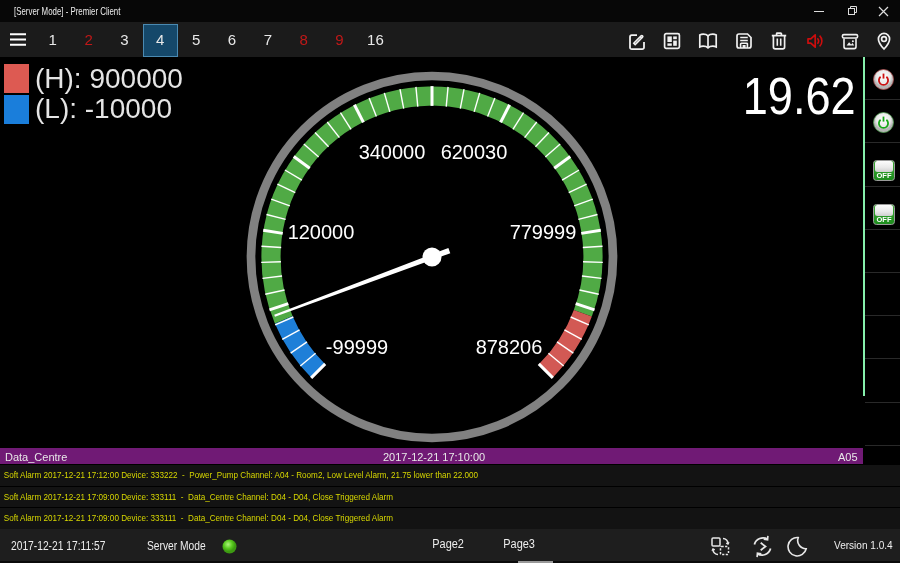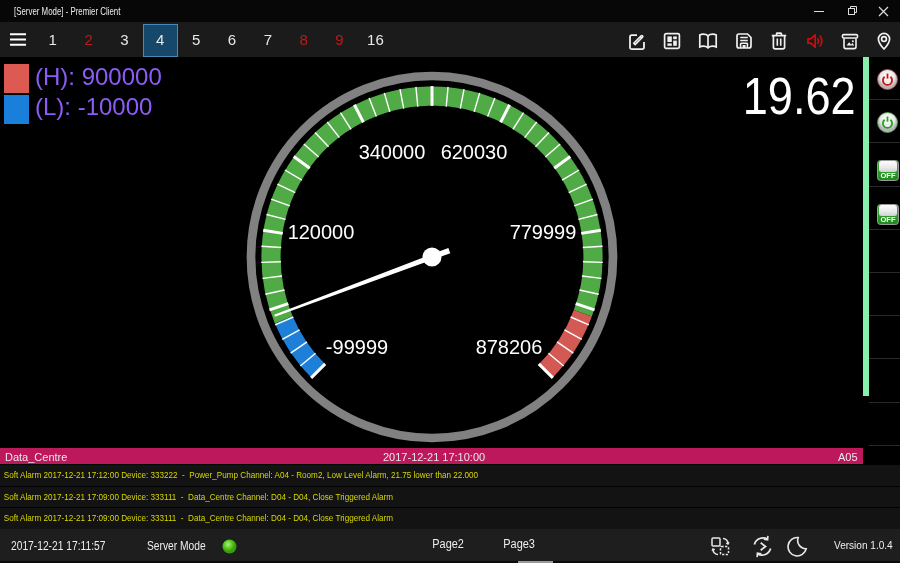--- a/index.html
+++ b/index.html
@@ -4,26 +4,26 @@
 <style>
 * { margin:0; padding:0; box-sizing:border-box; }
 html,body { width:900px; height:563px; overflow:hidden; background:#000; font-family:"Liberation Sans", sans-serif; }
 #app { position:relative; width:900px; height:563px; background:#000; color:#fff; }
 .titlebar { position:absolute; left:0; top:0; width:900px; height:22px; background:#070707;padding-left:10px; }
 .titlebar .t { position:absolute; left:14px; top:4.5px; font-size:10.5px; color:#eee; transform:scaleX(.75); transform-origin:left top; white-space:nowrap; }
 .toolbar { position:absolute; left:0; top:22px; width:900px; height:35px; background:#1b1b1b; }
 .num { position:absolute; top:0; width:36px; height:35px; line-height:35px; text-align:center; font-size:15px; color:#e8e8e8; }
 .num.red { color:#c01818; }
 .numsel { position:absolute; left:143px; top:2px; width:35px; height:33px; background:#15486a; border:1px solid #4a8ab2; }
-.legend { position:absolute; font-size:24px; color:#8b5cf6; }
+.legend { position:absolute; font-size:28px; color:#e5e5e5; }
 .sq { position:absolute; left:4px; width:25px; height:29px; }
 .bigval { position:absolute; right:44px; top:71px; font-size:51px; line-height:1; color:#fff; transform:scaleX(.885); transform-origin:right top; }
 .glabel { position:absolute; transform:translate(-50%,-50%); font-size:20px; color:#fff; white-space:nowrap; }
-.inforow { position:absolute; left:0; top:448px; width:863px; height:15.5px; font-size:11px; color:#e8e8e8; background:#be185d; }
-.sidebar { position:absolute; left:863px; top:57px; width:37px; height:339px; border-left:6px solid #86efac; }
+.inforow { position:absolute; left:0; top:448px; width:863px; height:15.5px; font-size:11px; color:#e8e8e8; background:#701a75; }
+.sidebar { position:absolute; left:863px; top:57px; width:37px; height:339px; border-left:2px solid #86efac; }
 .cell { position:absolute; left:0; width:37px; height:43.2px; border-bottom:1px solid #292929; }
 .alarm { position:absolute; left:0; width:900px; height:20.5px; background:#131313; color:#d7d700; font-size:8.5px; line-height:20.5px; white-space:pre; } .alarm span { display:inline-block; transform:scaleX(.955); transform-origin:left center; padding-left:4px; }
 .bottombar { position:absolute; left:0; top:529px; width:900px; height:34px; background:#1e1e1e; font-size:13px; color:#eee; }
 .page1 { position:absolute; left:345px; top:0px; width:69px; height:31px; background:#1b4e76; color:#c42222; text-align:center; line-height:31px; font-size:12.5px; }
 .pag { position:absolute; top:0; height:31px; line-height:31px; color:#eee; font-size:12.5px; }
 </style>
 </head>
 <body>
 <div id="app">
 

